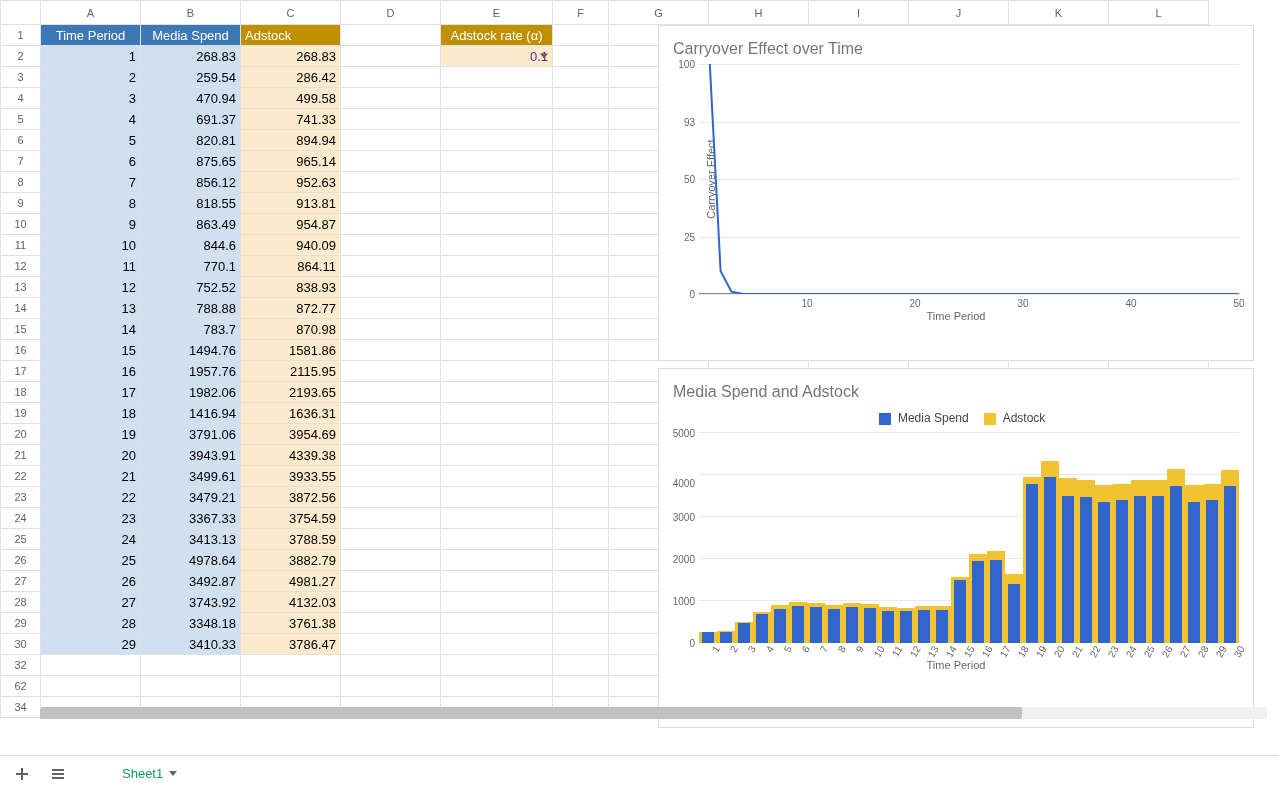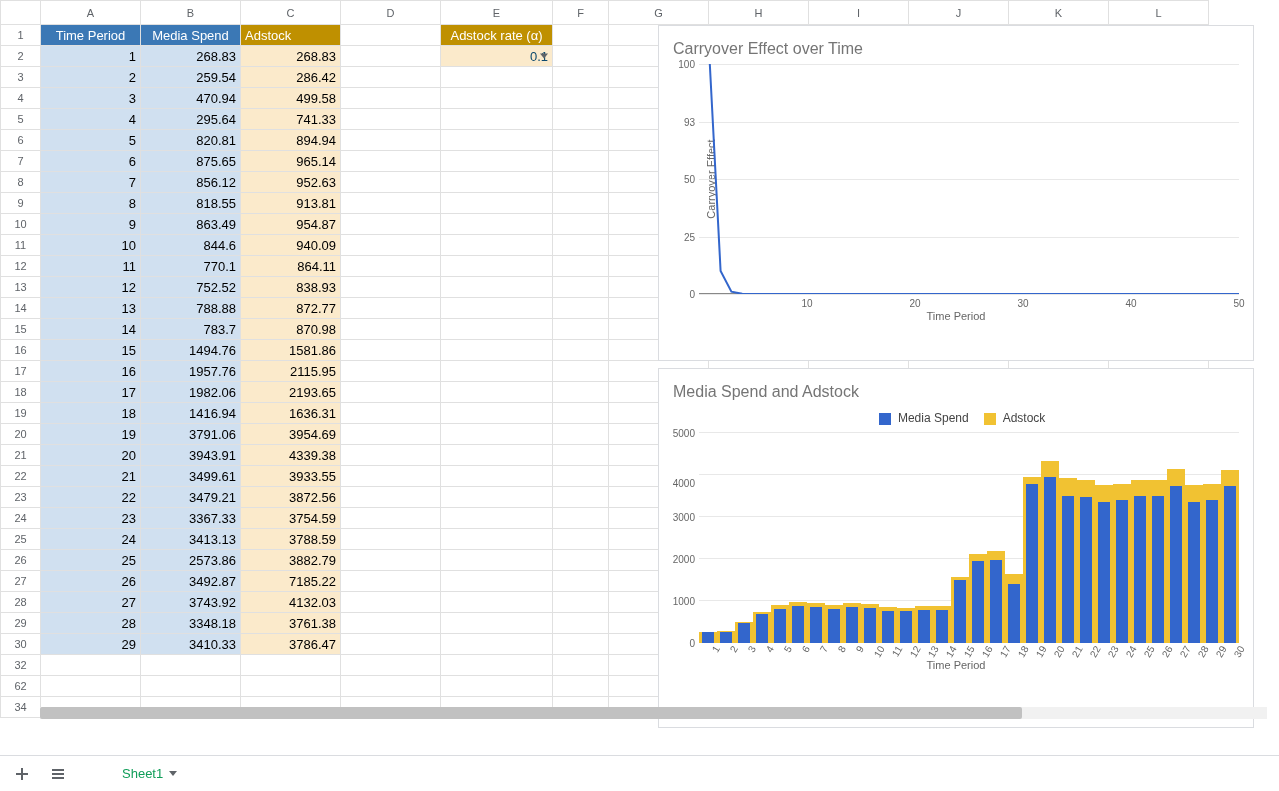--- a/index.html
+++ b/index.html
@@ -9,21 +9,21 @@
   table.sheet { border-collapse: collapse; table-layout: fixed; }
   .sheet th, .sheet td { border: 1px solid #e0e0e0; height: 21px; padding: 0 4px; font-weight: normal; overflow: hidden; white-space: nowrap; }
   .sheet th { background: #fff; color: #5f6368; text-align: center; font-size: 11px; position: relative; }
   .sheet th.rowh { width: 40px; }
   .colh { height: 24px; }
   .hdr-blue { background: #3b78b5; color: #fff; font-weight: bold; text-align: center; }
   .hdr-gold { background: #bf9000; color: #fff; font-weight: bold; text-align: left; padding-left: 6px; }
   .hdr-gold.center { text-align: center; }
   .cell-blue { background: #d0e0f0; text-align: right; }
   .cell-gold { background: #fbeacb; text-align: right; }
-  .cell-select { background: #fbeacb; color: #0c4a6e; text-align: right; position: relative; padding-right: 20px; }
+  .cell-select { background: #fbeacb; color: #701a75; text-align: right; position: relative; padding-right: 20px; }
   .cell-select .caret { position: absolute; right: 4px; top: 50%; transform: translateY(-50%); width: 0; height: 0; border-left: 4px solid transparent; border-right: 4px solid transparent; border-top: 5px solid #5f6368; }
   .chart { position: absolute; background: #fff; border: 1px solid #dadce0; }
   .chart1 { left: 658px; top: 25px; width: 596px; height: 336px; }
   .chart2 { left: 658px; top: 368px; width: 596px; height: 360px; }
   .chart-title { font-size: 16px; color: #757575; padding: 14px 14px 6px 14px; }
   .legend { text-align: center; font-size: 12px; color: #444; padding: 4px 0 8px; }
   .legend .sw { display:inline-block; width:12px; height:12px; vertical-align: middle; margin: 0 4px 0 12px; }
   .plot { position: relative; margin: 0 14px 10px 40px; }
   .plot1 { height: 230px; }
   .plot2 { height: 210px; }
@@ -124,21 +124,21 @@
             <td></td>
             <td></td>
             <td></td>
             <td></td>
             <td></td>
             <td></td>
           </tr>
           <tr>
             <th class="rowh">5</th>
             <td class="cell-blue">4</td>
-            <td class="cell-blue">295.64</td>
+            <td class="cell-blue">691.37</td>
             <td class="cell-gold">741.33</td>
             <td></td>
             <td></td>
             <td></td>
             <td></td>
             <td></td>
             <td></td>
             <td></td>
             <td></td>
             <td></td>
@@ -439,37 +439,37 @@
             <td></td>
             <td></td>
             <td></td>
             <td></td>
             <td></td>
             <td></td>
           </tr>
           <tr>
             <th class="rowh">26</th>
             <td class="cell-blue">25</td>
-            <td class="cell-blue">2573.86</td>
+            <td class="cell-blue">4978.64</td>
             <td class="cell-gold">3882.79</td>
             <td></td>
             <td></td>
             <td></td>
             <td></td>
             <td></td>
             <td></td>
             <td></td>
             <td></td>
             <td></td>
           </tr>
           <tr>
             <th class="rowh">27</th>
             <td class="cell-blue">26</td>
             <td class="cell-blue">3492.87</td>
-            <td class="cell-gold">7185.22</td>
+            <td class="cell-gold">4981.27</td>
             <td></td>
             <td></td>
             <td></td>
             <td></td>
             <td></td>
             <td></td>
             <td></td>
             <td></td>
             <td></td>
           </tr>

